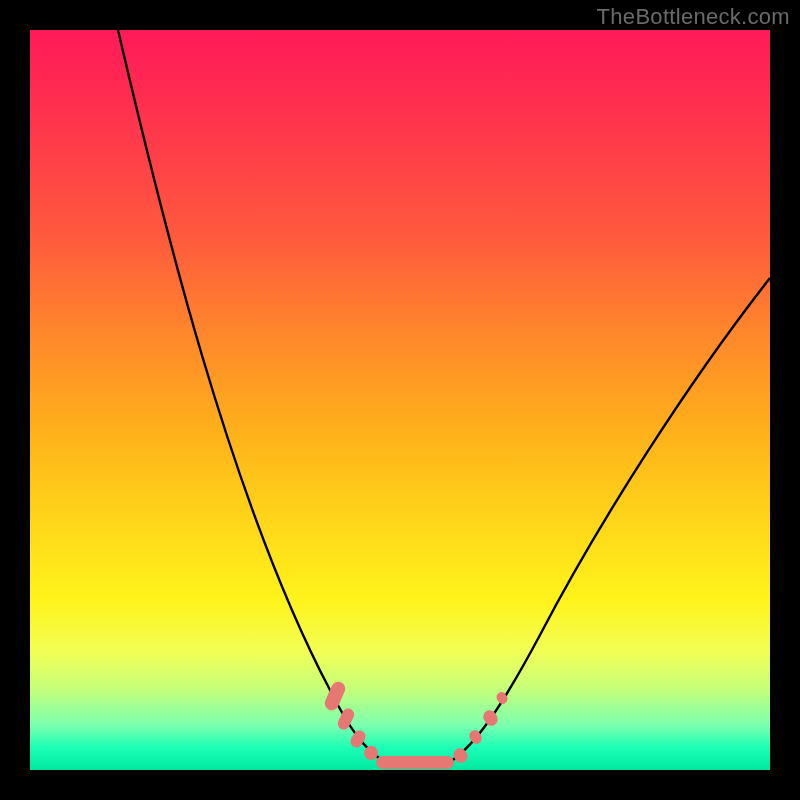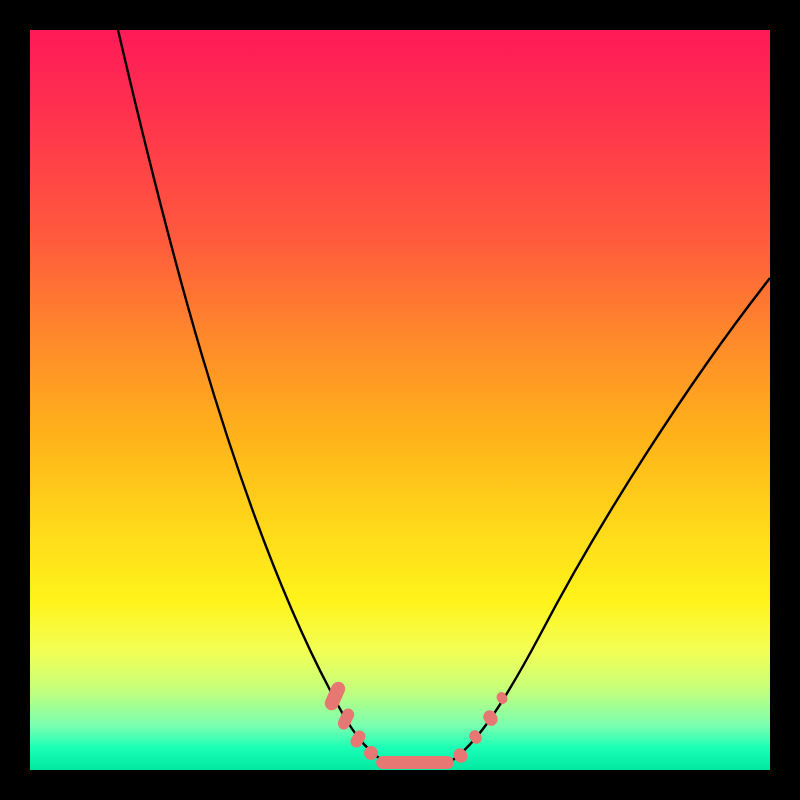--- a/index.html
+++ b/index.html
@@ -91,14 +91,15 @@
 
     <div class="valley-mark" style="left:346px; top:726px; width:78px; height:13px; border-radius:7px;"></div>
 
     <div class="valley-mark" style="left:424px; top:718px; width:13px; height:15px; transform:rotate(-34deg);"></div>
     <div class="valley-mark" style="left:440px; top:700px; width:11px; height:14px; transform:rotate(-32deg);"></div>
     <div class="valley-mark" style="left:454px; top:680px; width:13px; height:16px; transform:rotate(-30deg);"></div>
     <div class="valley-mark" style="left:467px; top:662px; width:10px; height:12px; transform:rotate(-30deg);"></div>
 
   </div>
 
+  <div class="watermark">TheBottleneck.com</div>
 
 </div>
 
 </body></html>

